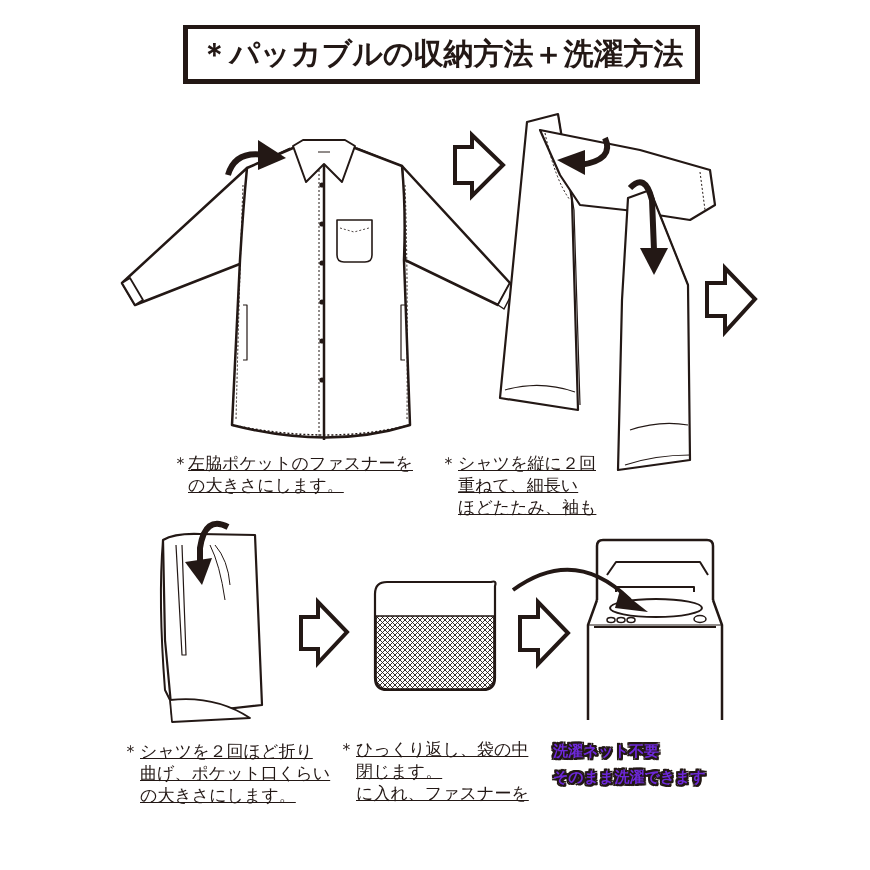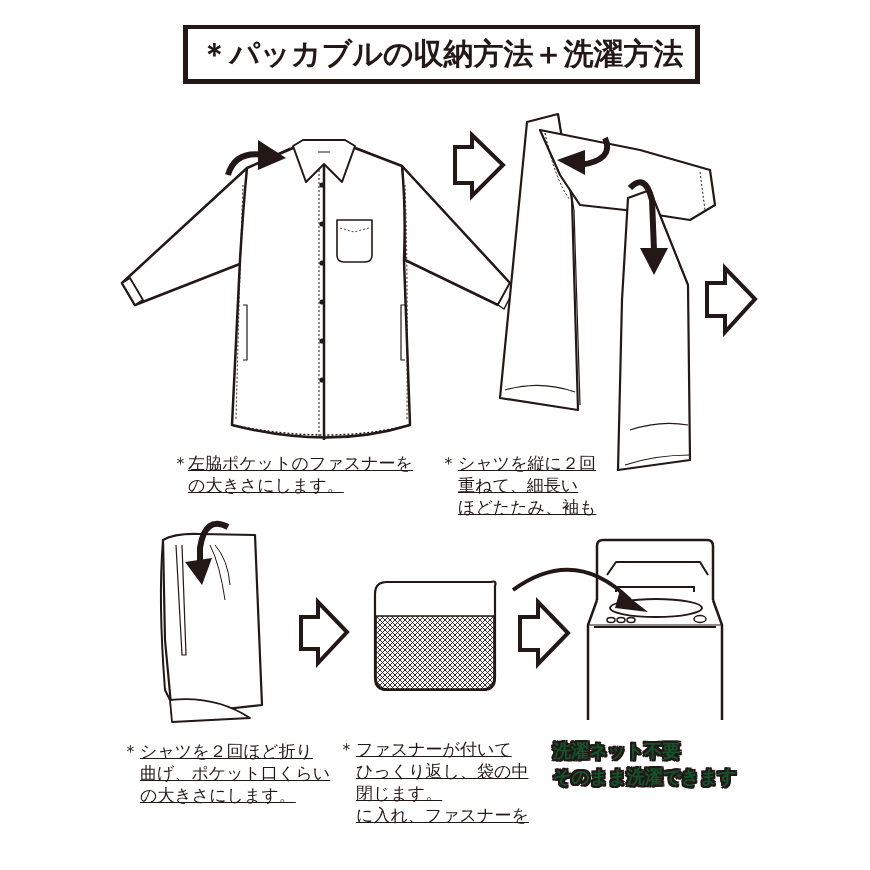--- a/index.html
+++ b/index.html
@@ -6,22 +6,22 @@
   body { width: 870px; height: 870px; position: relative; overflow: hidden;
          font-family: "DejaVu Sans", "Liberation Sans", sans-serif; color: #231815; }
   .title-box { position: absolute; left: 183px; top: 17px; width: 507px; height: 50px;
                border: 5px solid #231815; border-top-width: 4px; background: #fff;
                display: flex; align-items: center; justify-content: center; margin-top: 8px; }
   .title-text { font-size: 30px; font-weight: bold; letter-spacing: 0px; white-space: nowrap; }
   .art { position: absolute; left: 0; top: 0; width: 870px; height: 870px; }
   .note { position: absolute; font-size: 17px; line-height: 22px; white-space: nowrap; color: #231815; }
   .note .line { display: block; text-decoration: underline; }
   .note .mark { position: absolute; left: 0; top: 0; }
-  .outline-text { position: absolute; left: 553px; top: 738px; font-size: 18px; line-height: 26px;
-                  font-weight: bold; color: #14532d; white-space: nowrap;
+  .outline-text { position: absolute; left: 553px; top: 738px; font-size: 15px; line-height: 26px;
+                  font-weight: bold; color: #6d28d9; white-space: nowrap;
                   text-shadow:
                     -2px -2px 0 #231815, 2px -2px 0 #231815, -2px 2px 0 #231815, 2px 2px 0 #231815,
                     0 -2px 0 #231815, 0 2px 0 #231815, -2px 0 0 #231815, 2px 0 0 #231815,
                     -1px -2px 0 #231815, 1px 2px 0 #231815, 2px 1px 0 #231815, -2px -1px 0 #231815; }
   .outline-text .line { display: block; }
 </style>
 </head>
 <body>
 
 <div class="title-box">
@@ -168,21 +168,20 @@
 
 <div class="note" style="left:122px; top:740px;">
   <span class="mark">＊</span>
   <span class="line" style="padding-left:18px">シャツを２回ほど折り</span>
   <span class="line" style="padding-left:18px">曲げ、ポケット口くらい</span>
   <span class="line" style="padding-left:18px">の大きさにします。</span>
 </div>
 
 <div class="note" style="left:338px; top:738px;">
   <span class="mark">＊</span>
-  <span class="line" style="padding-left:18px">ファスナーが付いて</span>
   <span class="line" style="padding-left:18px">ひっくり返し、袋の中</span>
   <span class="line" style="padding-left:18px">閉じます。</span>
   <span class="line" style="padding-left:18px">に入れ、ファスナーを</span>
 </div>
 
 <div class="outline-text">
   <span class="line">洗濯ネット不要</span>
   <span class="line">そのまま洗濯できます</span>
 </div>
 

